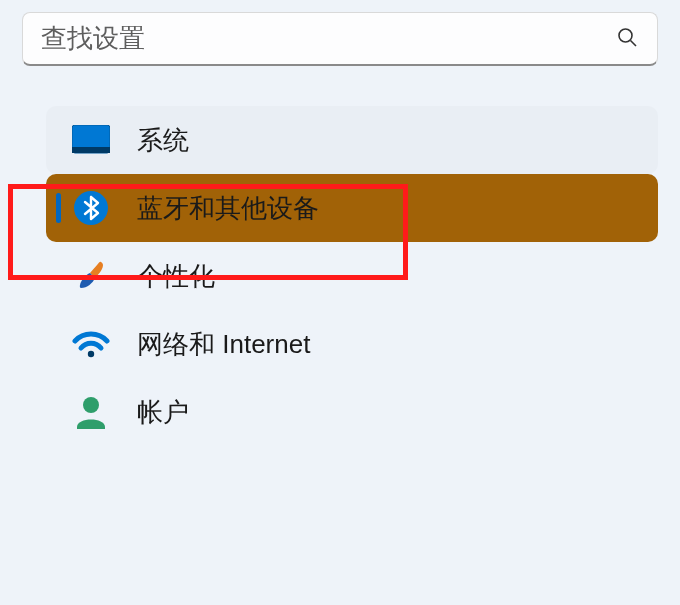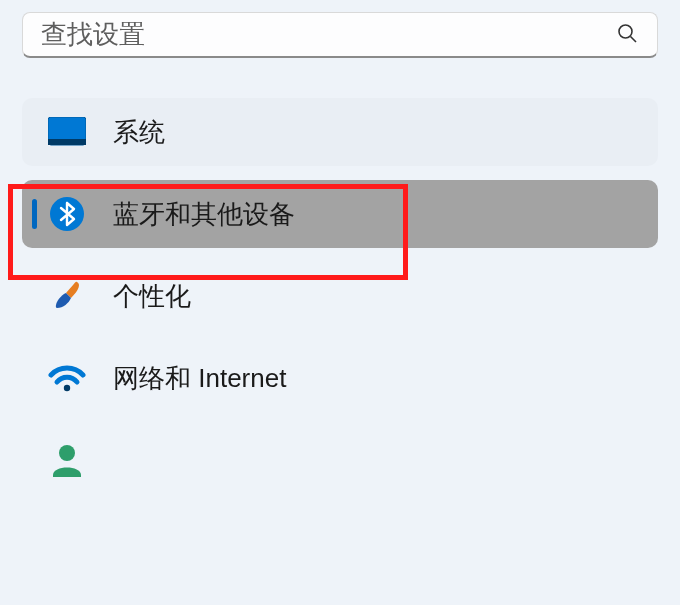--- a/index.html
+++ b/index.html
@@ -7,21 +7,21 @@
     width: 680px;
     height: 605px;
     background: #eef3f9;
     font-family: "Segoe UI", "Microsoft YaHei", sans-serif;
     overflow: hidden;
   }
   .search-wrap {
     padding: 12px 22px 0 22px;
   }
   .search {
-    height: 46px;
+    height: 54px;
     background: #fdfdfe;
     border: 1px solid #d9d9d9;
     border-bottom: 2px solid #8a8a8a;
     border-radius: 8px;
     display: flex;
     align-items: center;
     padding: 0 18px;
   }
   .search input {
     flex: 1;
@@ -31,35 +31,35 @@
     color: #5c5c5c;
     background: transparent;
   }
   .search input::placeholder { color: #5e5e5e; }
   .search .mag { color: #333; }
 
   .menu {
     padding: 40px 22px 0 22px;
     display: flex;
     flex-direction: column;
-    gap: 14px;
+    margin-left: 24px;
   }
   .item {
     height: 68px;
     border-radius: 10px;
     display: flex;
     align-items: center;
     padding-left: 10px;
     font-size: 26px;
     color: #1a1a1a;
     cursor: pointer;
     position: relative;
   }
   .item.hovered { background: #e9eef4; }
-  .item.selected { background: #a3a3a3; }
+  .item.selected { background: #a16207; }
   .item .accent {
     width: 5px;
     height: 30px;
     background: #0067c0;
     border-radius: 3px;
     margin-right: 4px;
     visibility: hidden;
   }
   .item.selected .accent { visibility: visible; }
   .item .icon {
@@ -148,17 +148,18 @@
 
 
   <div class="item">
     <div class="accent"></div>
     <div class="icon">
       <svg width="32" height="34" viewBox="0 0 32 34">
         <circle cx="16" cy="10" r="8" fill="#2e9e6b"></circle>
         <path d="M2 32 C2 22 30 22 30 32 L30 34 L2 34 Z" fill="#2e9e6b"></path>
       </svg>
     </div>
+    <span>帐户</span>
   </div>
 
 </div>
 
 <div class="highlight-box"></div>
 
 </body></html>

